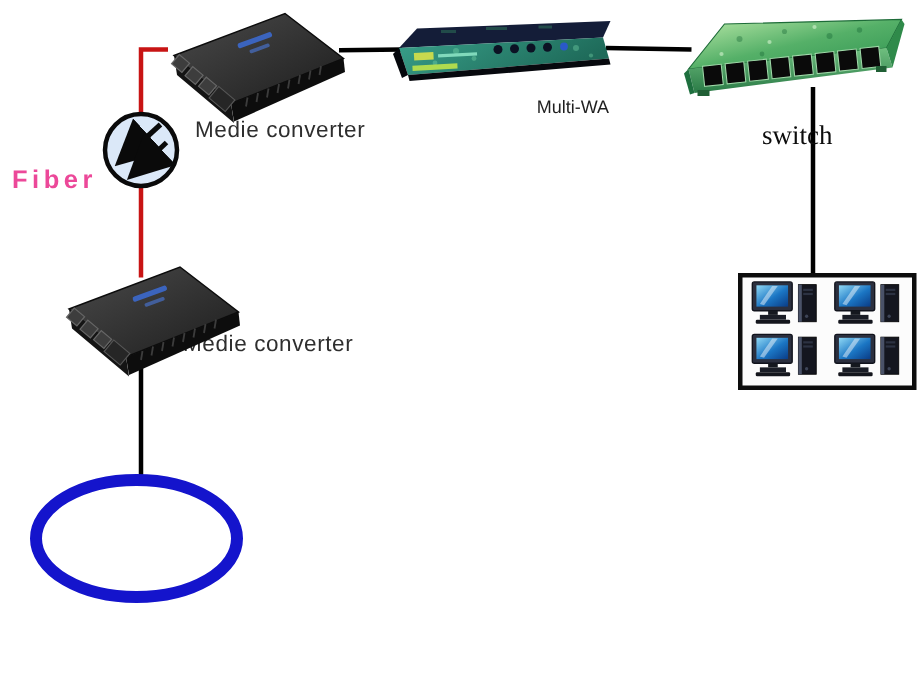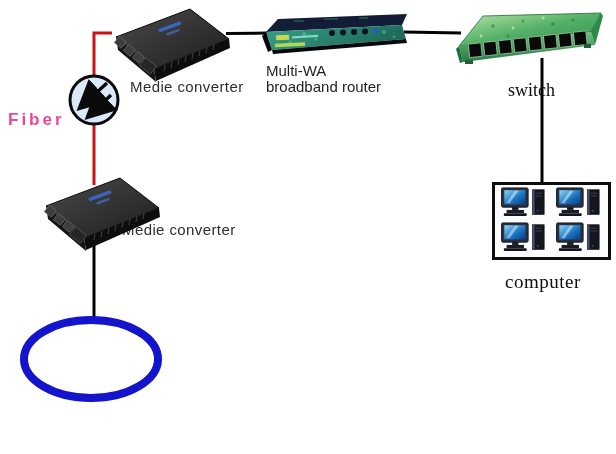--- a/index.html
+++ b/index.html
@@ -5,21 +5,21 @@
   html,body{margin:0;padding:0;background:#fff;}
   #canvas{position:relative;width:616px;height:454px;background:#ffffff;overflow:hidden;
           font-family:"Liberation Sans",sans-serif;}
   .abs{position:absolute;}
   .lbl{position:absolute;color:#262626;white-space:nowrap;}
   .lbl-sans{font-family:"Liberation Sans",sans-serif;}
   .lbl-serif{font-family:"Liberation Serif",serif;}
   #fiber-label{left:8px;top:110px;font-size:17px;font-weight:700;letter-spacing:3px;color:#ec4899;text-align:right;}
   #mc-top-label{left:130px;top:78px;font-size:15px;letter-spacing:0.4px;color:#2e2e2e;}
   #mc-bottom-label{left:122px;top:221px;font-size:15px;letter-spacing:0.4px;color:#2e2e2e;}
-  #router-label{left:266px;top:63px;width:140px;text-align:left;font-size:15px;line-height:16px;color:#1f1f1f;}
+  #router-label{left:266px;top:63px;width:140px;text-align:right;font-size:12px;line-height:16px;color:#1f1f1f;}
   #switch-label{left:468px;top:80px;font-size:18px;color:#0d0d0d;margin-left:40px;}
   #computer-label{left:505px;top:271px;font-size:19px;letter-spacing:0.5px;color:#0d0d0d;}
   #internet-label{left:19px;top:348px;width:146px;text-align:center;font-size:18px;font-weight:700;
                   letter-spacing:1px;color:#111;}
   #computer-box{left:492px;top:182px;width:107px;height:68px;background:#fcfcfc;border:3px solid #0d0d0d;
                 display:grid;grid-template-columns:1fr 1fr;grid-template-rows:1fr 1fr;
                 gap:1px 4px;padding:2px 3px;z-index:2;}
   .pc-cell{display:flex;align-items:center;justify-content:center;}
   svg{display:block;}
   .dev{z-index:2;}
@@ -259,19 +259,17 @@
 
   <svg class="abs dev" style="left:19px;top:315px;" width="146" height="90" viewBox="0 0 146 90">
     <ellipse cx="72" cy="44" rx="67" ry="39" fill="#ffffff" stroke="#1414cc" stroke-width="8"></ellipse>
   </svg>
 
   <div id="fiber-label" class="lbl lbl-sans">Fiber</div>
   <div id="mc-top-label" class="lbl lbl-sans">Medie converter</div>
   <div id="mc-bottom-label" class="lbl lbl-sans">Medie converter</div>
   <div id="router-label" class="lbl lbl-sans">
     <span style="display:block">Multi-WA</span>
-    <span style="display:block">broadband router</span>
   </div>
   <div id="switch-label" class="lbl lbl-serif">switch</div>
-  <div id="computer-label" class="lbl lbl-serif">computer</div>
   <div id="internet-label" class="lbl lbl-serif abs">INTERNET</div>
 
 </div>
 
 </body></html>

